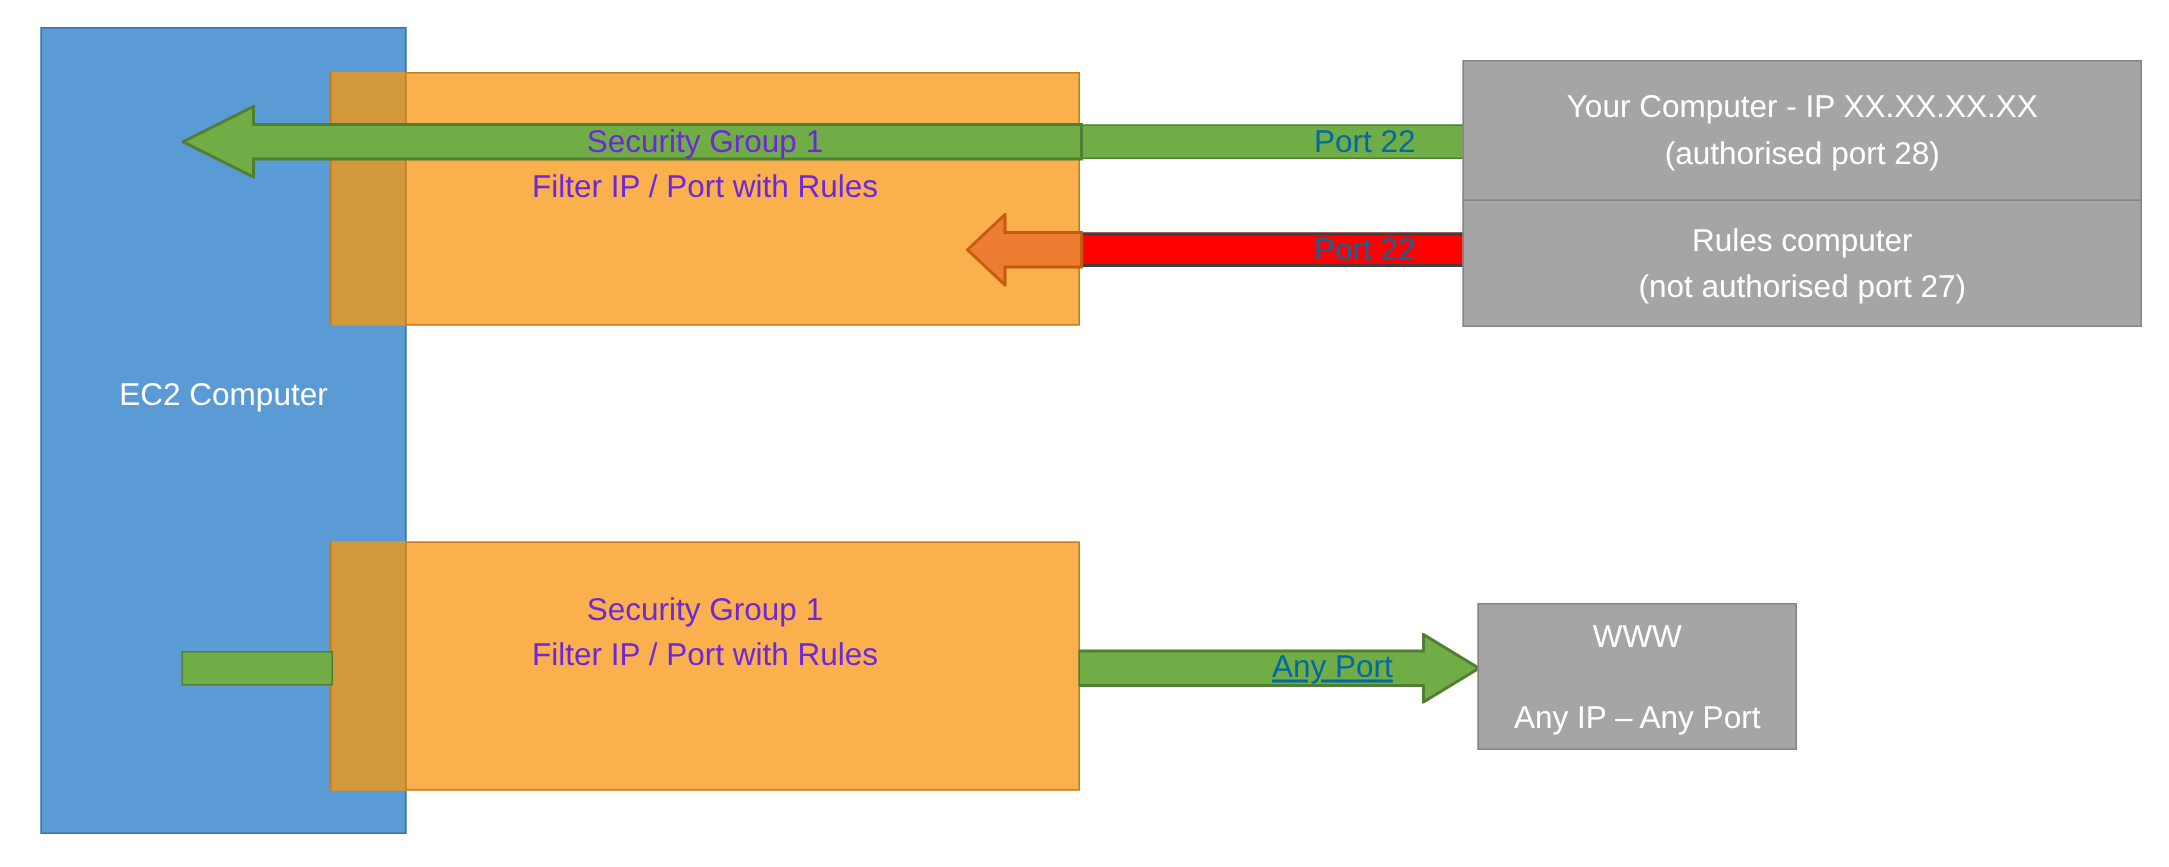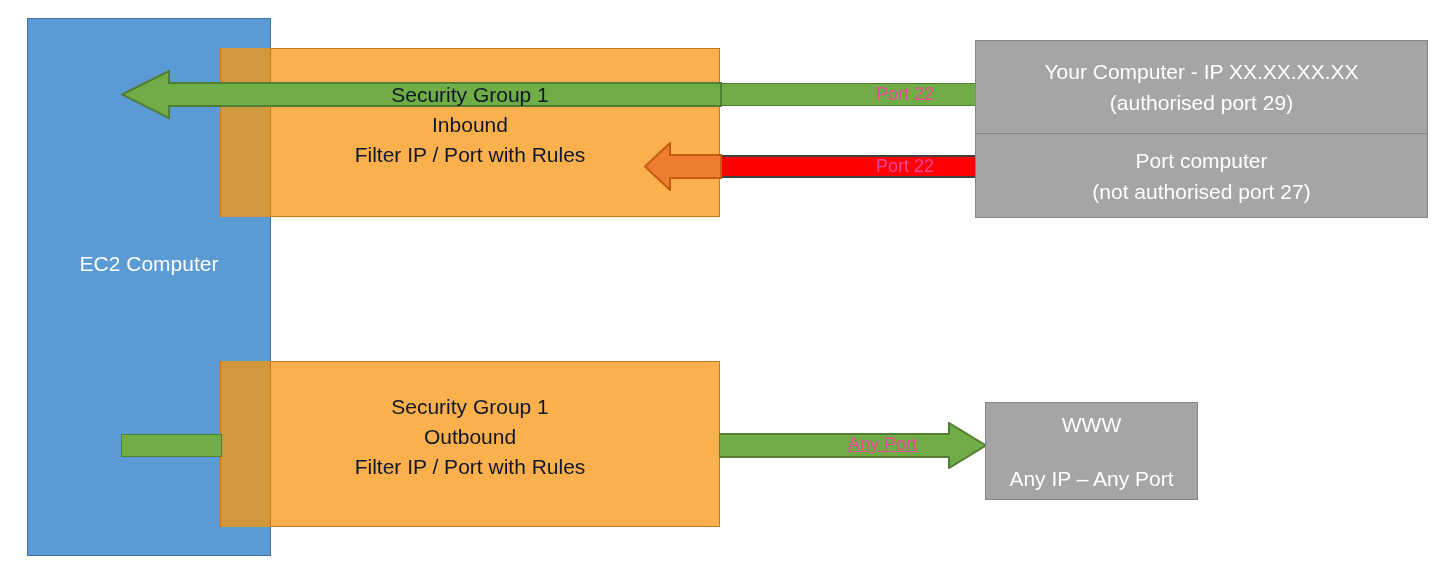--- a/index.html
+++ b/index.html
@@ -67,21 +67,21 @@
     z-index: 4;
     pointer-events: none;
   }
   .sg-overlap.inbound  { top: 48px;  height: 169px; }
   .sg-overlap.outbound { top: 361px; height: 166px; }
 
   .sg-text {
     position: absolute;
     width: 500px;
     text-align: center;
-    color: #0f172a;
+    color: #6d28d9;
     font-size: 21px;
     line-height: 30px;
     z-index: 7;
     pointer-events: none;
   }
   .sg-text.inbound  { left: 220px; top: 80px; }
   .sg-text.outbound { left: 220px; top: 392px; }
   .sg-text .line { display: block; }
 
   
@@ -148,22 +148,22 @@
     height: 47px;
     z-index: 5;
   }
   .arrow-green-left svg,
   .arrow-orange-left svg,
   .arrow-green-right svg { display: block; width: 100%; height: 100%; }
 
   
   .port-label {
     position: absolute;
-    color: #ec4899;
-    font-size: 18px;
+    color: #0369a1;
+    font-size: 21px;
     line-height: 23px;
     z-index: 8;
     white-space: nowrap;
     pointer-events: none;
   }
   .port-label.p22-green { left: 876px; top: 83px; }
   .port-label.p22-red   { left: 876px; top: 155px; }
   .port-label.anyport   { left: 848px; top: 433px; text-decoration: underline; }
 
   
@@ -216,45 +216,43 @@
 
   <div class="bar green-out-left"></div>
   <div class="arrow-green-right">
     <svg viewBox="0 0 268 47" preserveAspectRatio="none">
       <polygon points="0,12 230,12 230,1 267,23.5 230,46 230,35 0,35" fill="#70AD47" stroke="#507E32" stroke-width="2"></polygon>
     </svg>
   </div>
 
   <div class="sg-text inbound">
     <span class="line">Security Group 1</span>
-    <span class="line">Inbound</span>
     <span class="line">Filter IP / Port with Rules</span>
   </div>
 
   <div class="sg-text outbound">
     <span class="line">Security Group 1</span>
-    <span class="line">Outbound</span>
     <span class="line">Filter IP / Port with Rules</span>
   </div>
 
   <div class="ec2-label">
     <span class="line">EC2 Computer</span>
   </div>
 
   <div class="port-label p22-green">Port 22</div>
   <div class="port-label p22-red">Port 22</div>
   <div class="port-label anyport">Any Port</div>
 
   <div class="gray-box your-computer">
     <span class="line">Your Computer - IP XX.XX.XX.XX</span>
-    <span class="line">(authorised port 29)</span>
+    <span class="line">(authorised port 28)</span>
   </div>
 
   <div class="gray-box other-computer">
-    <span class="line">Port computer</span>
+    <span class="line">Rules computer</span>
     <span class="line">(not authorised port 27)</span>
   </div>
 
   <div class="gray-box www">
     <span class="line">WWW</span>
     <span class="line">Any IP – Any Port</span>
   </div>
 
 </div>
 

